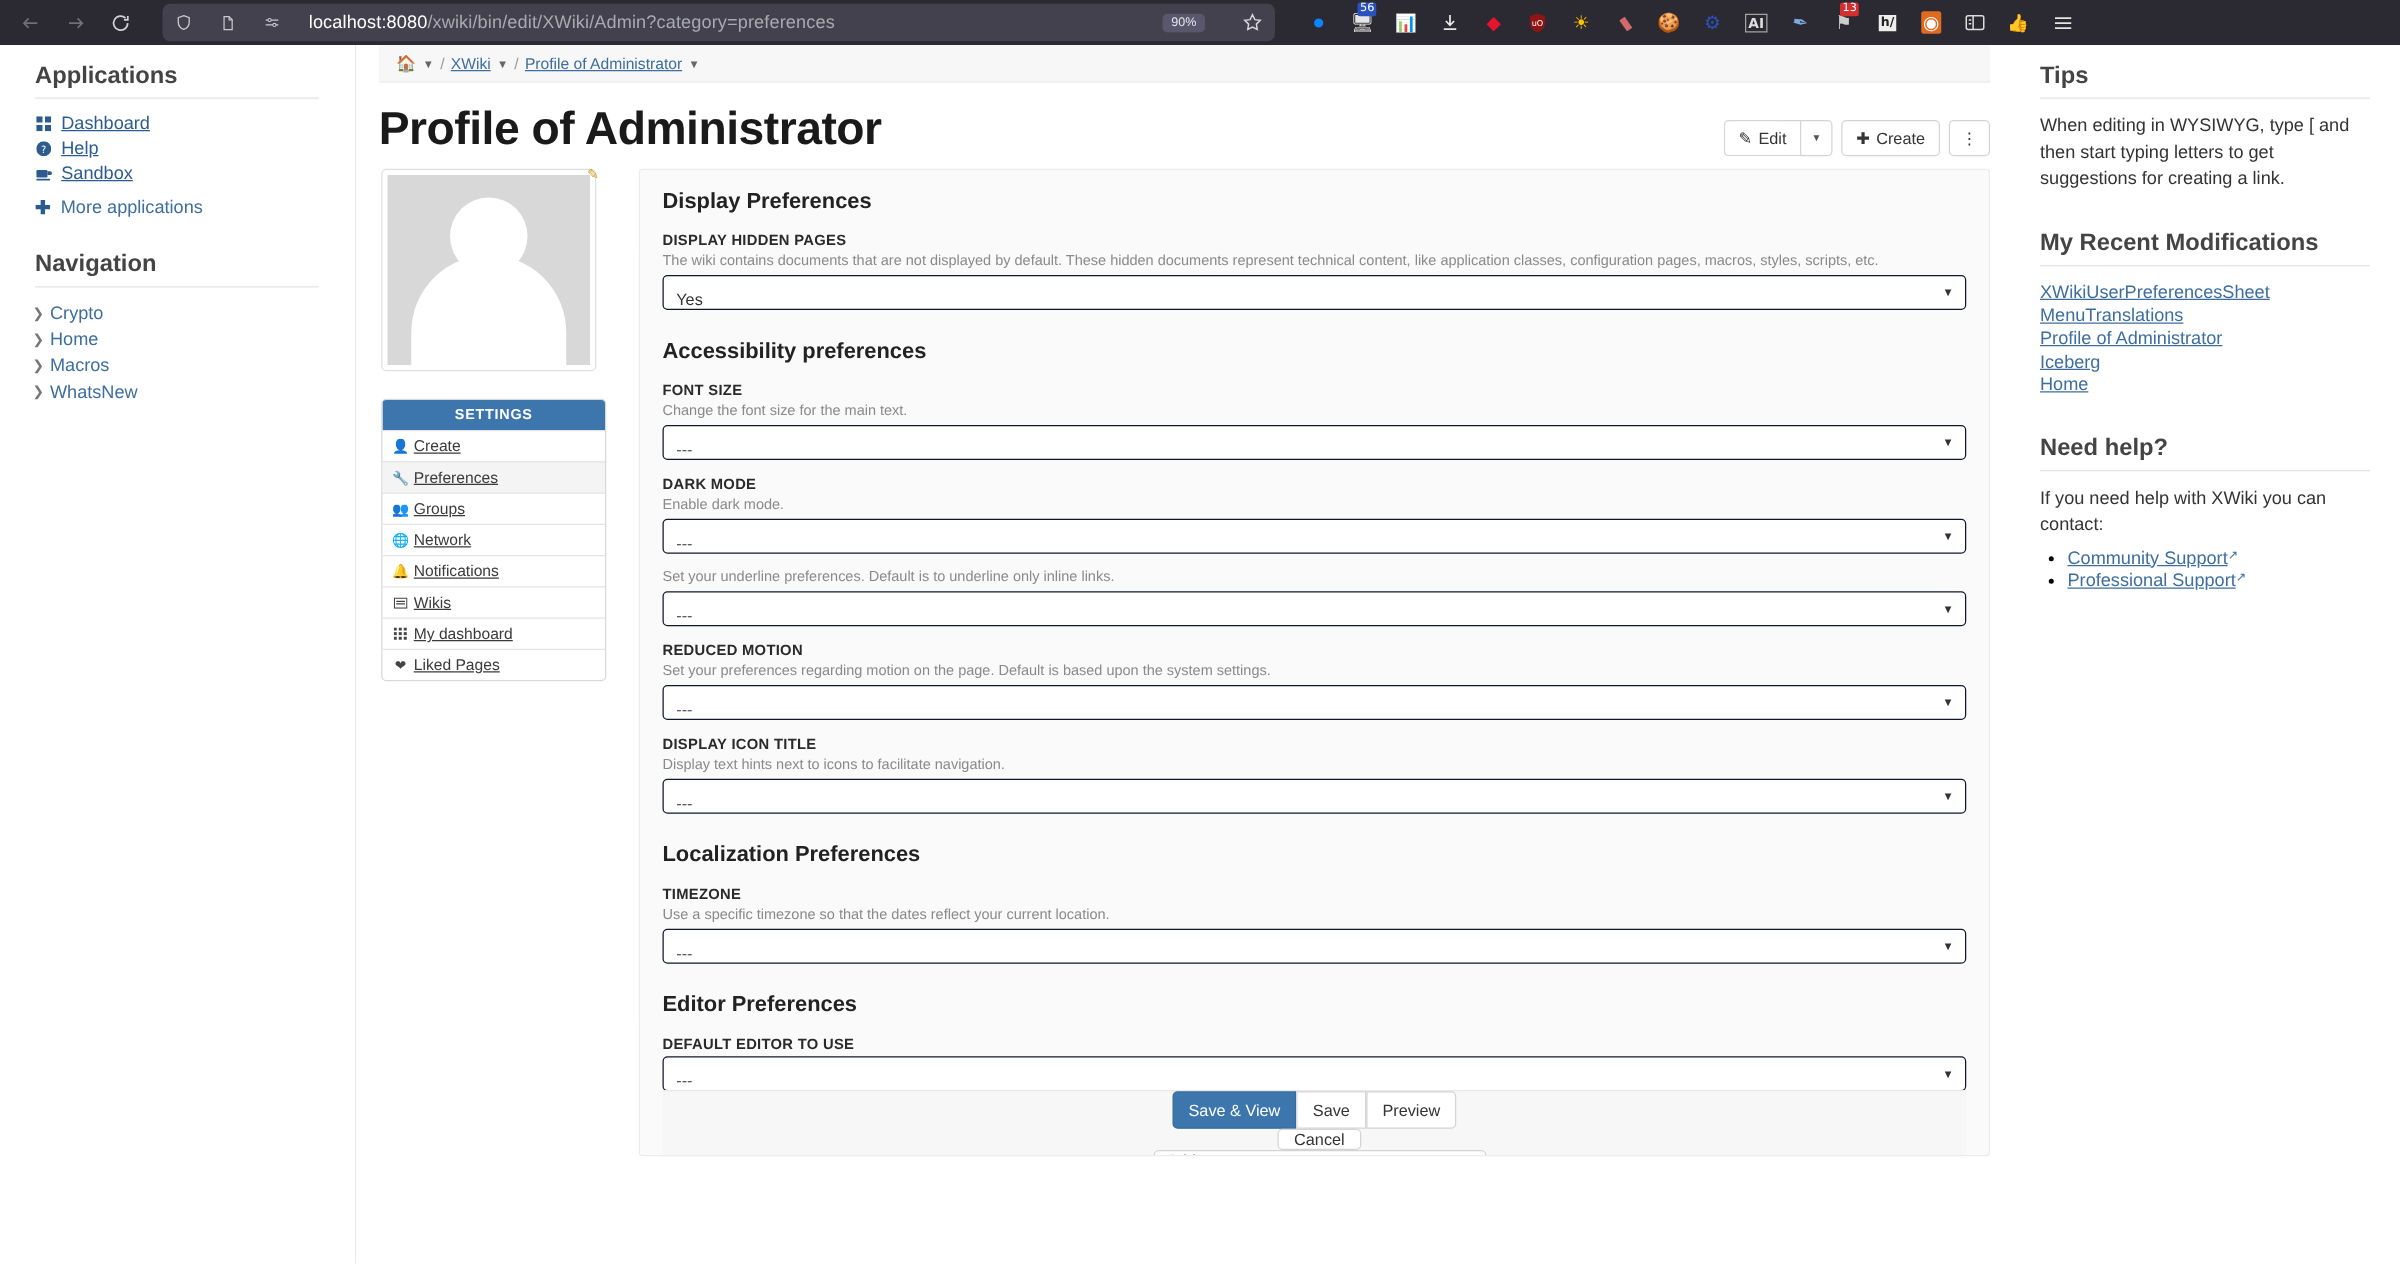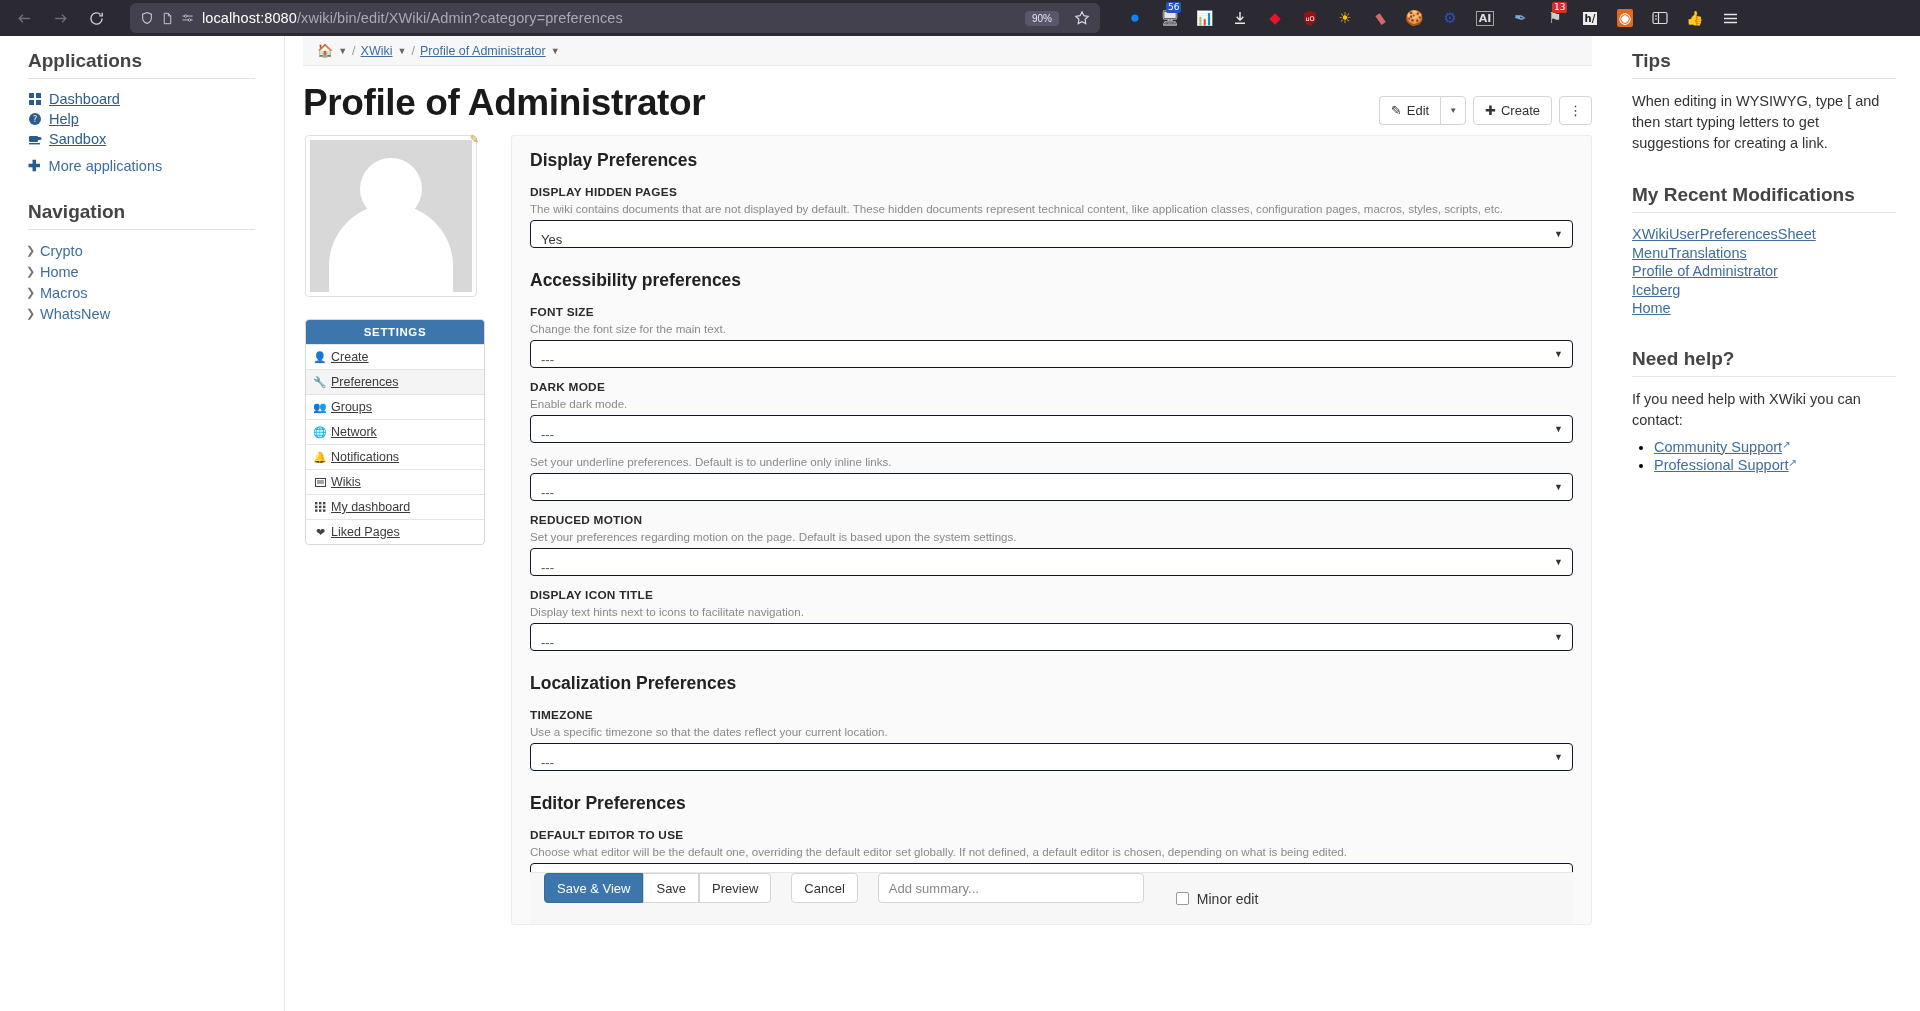--- a/index.html
+++ b/index.html
@@ -26,29 +26,29 @@
     display: flex; align-items: center; justify-content: center;
     color: #cfcfd8;
     border-radius: 4px;
     flex: 0 0 auto;
   }
   .nav-btn.disabled { color: #6f6f78; }
   .nav-btn svg { display:block; }
 
   .urlbar {
     flex: 0 0 auto;
-    width: 970px;
+    width: 890px;
     margin-left: 14px;
     height: 30px;
     background: #42414d;
     border-radius: 6px;
     display: flex;
     align-items: center;
     padding: 0 6px 0 10px;
-    gap: 7px;
+    gap: 22px;
   }
   .urlbar .uicon { color: #c9c9d2; display: flex; align-items: center; }
   .urltext {
     flex: 1;
     color: #dcdce3;
     font-size: 14.5px;
     white-space: nowrap;
     overflow: hidden;
     letter-spacing: 0.1px;
   }
@@ -337,22 +337,24 @@
 
   
   .action-bar {
     position: absolute;
     left: 18px; right: 18px;
     bottom: 0;
     background: #f7f7f7;
     border-top: 1px solid #e7e7e7;
     height: 52px;
     display: flex;
+    align-items: center;
     padding: 0 14px;
-    gap: 12px;
+    gap: 0;
+    flex-direction: column;
   }
   .ab-btn {
     border: 1px solid #d4d4d4;
     background: #fff;
     font-size: 13px;
     color: #333;
     height: 30px;
     padding: 0 12px;
     display: flex; align-items: center;
     border-radius: 0;
@@ -775,21 +777,20 @@
           <div class="field-hint">Use a specific timezone so that the dates reflect your current location.</div>
           <div class="sel">
             <span class="muted">---</span>
             <span class="arrow">▼</span>
           </div>
         </div>
 
         <div class="sec-h spaced">Editor Preferences</div>
         <div class="field">
           <div class="field-label">DEFAULT EDITOR TO USE</div>
-          <div class="field-hint">Choose what editor will be the default one, overriding the default editor set globally. If not defined, a default editor is chosen, depending on what is being edited.</div>
           <div class="sel">
             <span class="muted">---</span>
             <span class="arrow">▼</span>
           </div>
         </div>
 
         <div class="action-bar">
           <div class="ab-group">
             <div class="ab-btn primary">Save &amp; View</div>
             <div class="ab-btn">Save</div>

